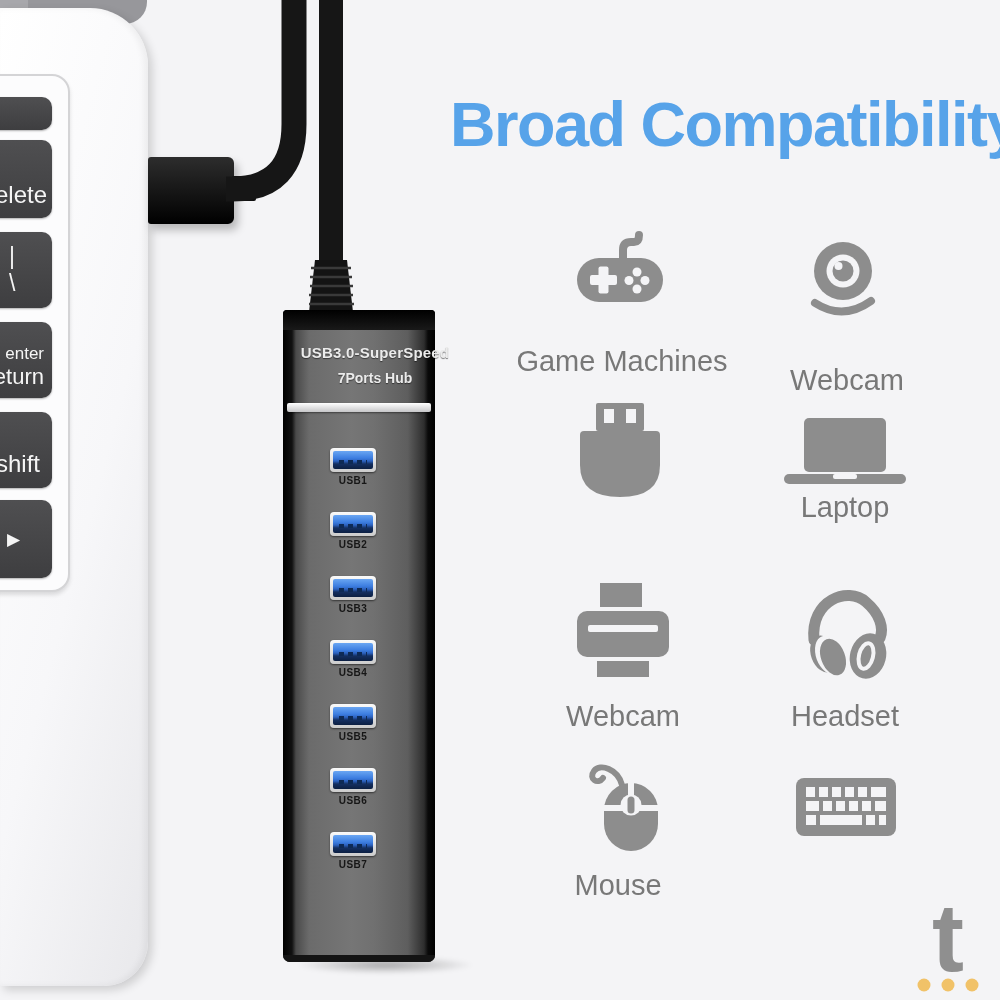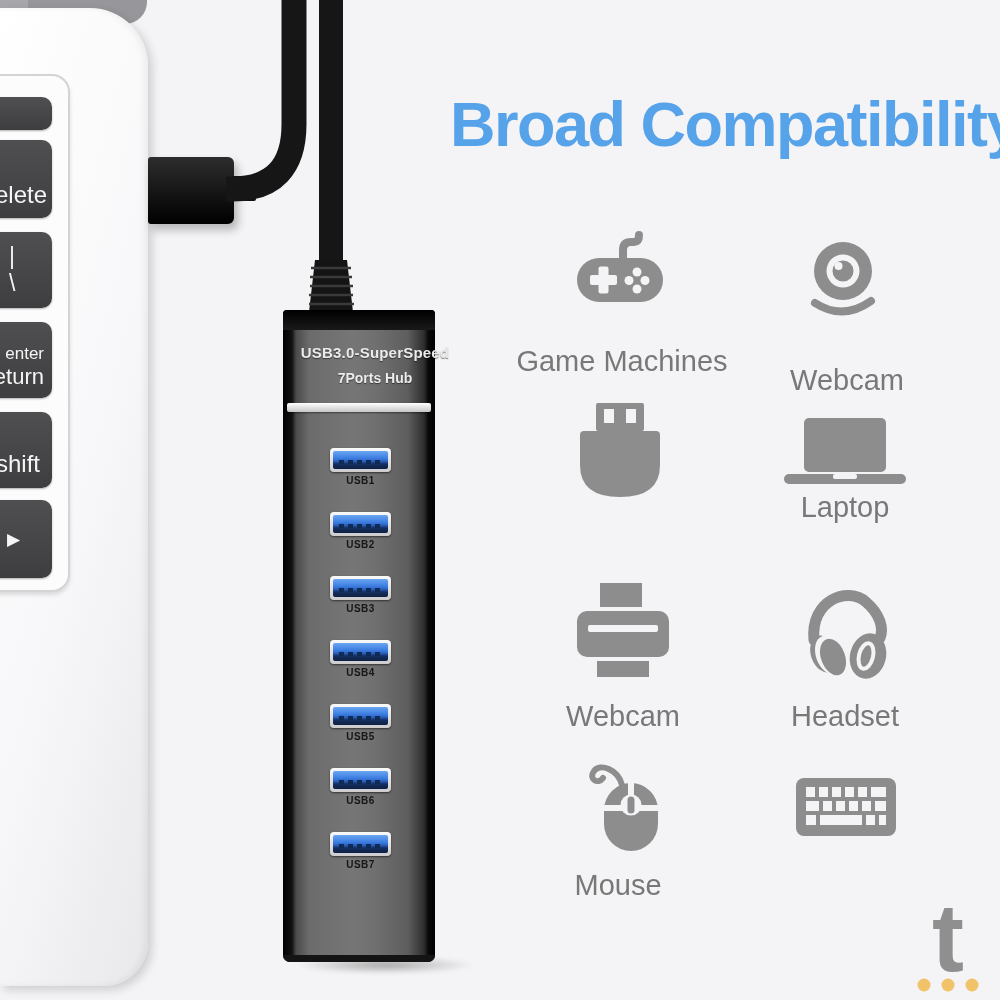--- a/index.html
+++ b/index.html
@@ -49,21 +49,21 @@
     background:linear-gradient(180deg,#000,#191919);border-radius:4px 4px 0 0;}
   .hub-line{position:absolute;left:16px;width:100%;text-align:center;color:#ebebeb;
     font-weight:bold;text-shadow:0 1px 1px rgba(0,0,0,.5);}
   .hub-line1{top:34px;font-size:15px;letter-spacing:.2px;}
   .hub-line2{top:60px;font-size:14px;}
   .hub-stripe{position:absolute;left:4px;right:4px;top:93px;height:9px;
     background:linear-gradient(180deg,#ffffff,#c6c6c8);border-radius:2px;
     box-shadow:0 1px 2px rgba(0,0,0,.45);}
   .hub-bottom{position:absolute;left:0;right:0;bottom:0;height:7px;background:#141414;
     border-radius:0 0 7px 7px;}
-  .port{position:absolute;left:47px;width:61px;height:24px;
+  .port{position:absolute;left:47px;width:46px;height:24px;
     background:linear-gradient(180deg,#fafafa,#cccccc);border-radius:4px;padding:3px;
     box-sizing:border-box;box-shadow:0 1px 2px rgba(0,0,0,.55);}
   .port-inner{width:100%;height:100%;border-radius:2px;position:relative;overflow:hidden;
     background:linear-gradient(180deg,#6aa6f2 0%,#3c7de0 40%,#2c62c0 56%,#142f60 72%,#0c1f42 100%);}
   .pins{position:absolute;left:6px;right:6px;top:48%;height:4px;
     background:repeating-linear-gradient(90deg,#0e2a55 0 5px,rgba(0,0,0,0) 5px 9px);}
   .port-label{position:absolute;top:27px;left:0;width:100%;text-align:center;font-size:10px;
     font-weight:bold;color:#161616;letter-spacing:.5px;}
   .hub-shadow{position:absolute;left:295px;top:956px;width:180px;height:18px;
     background:radial-gradient(ellipse at center,rgba(0,0,0,.32),rgba(0,0,0,0) 70%);

